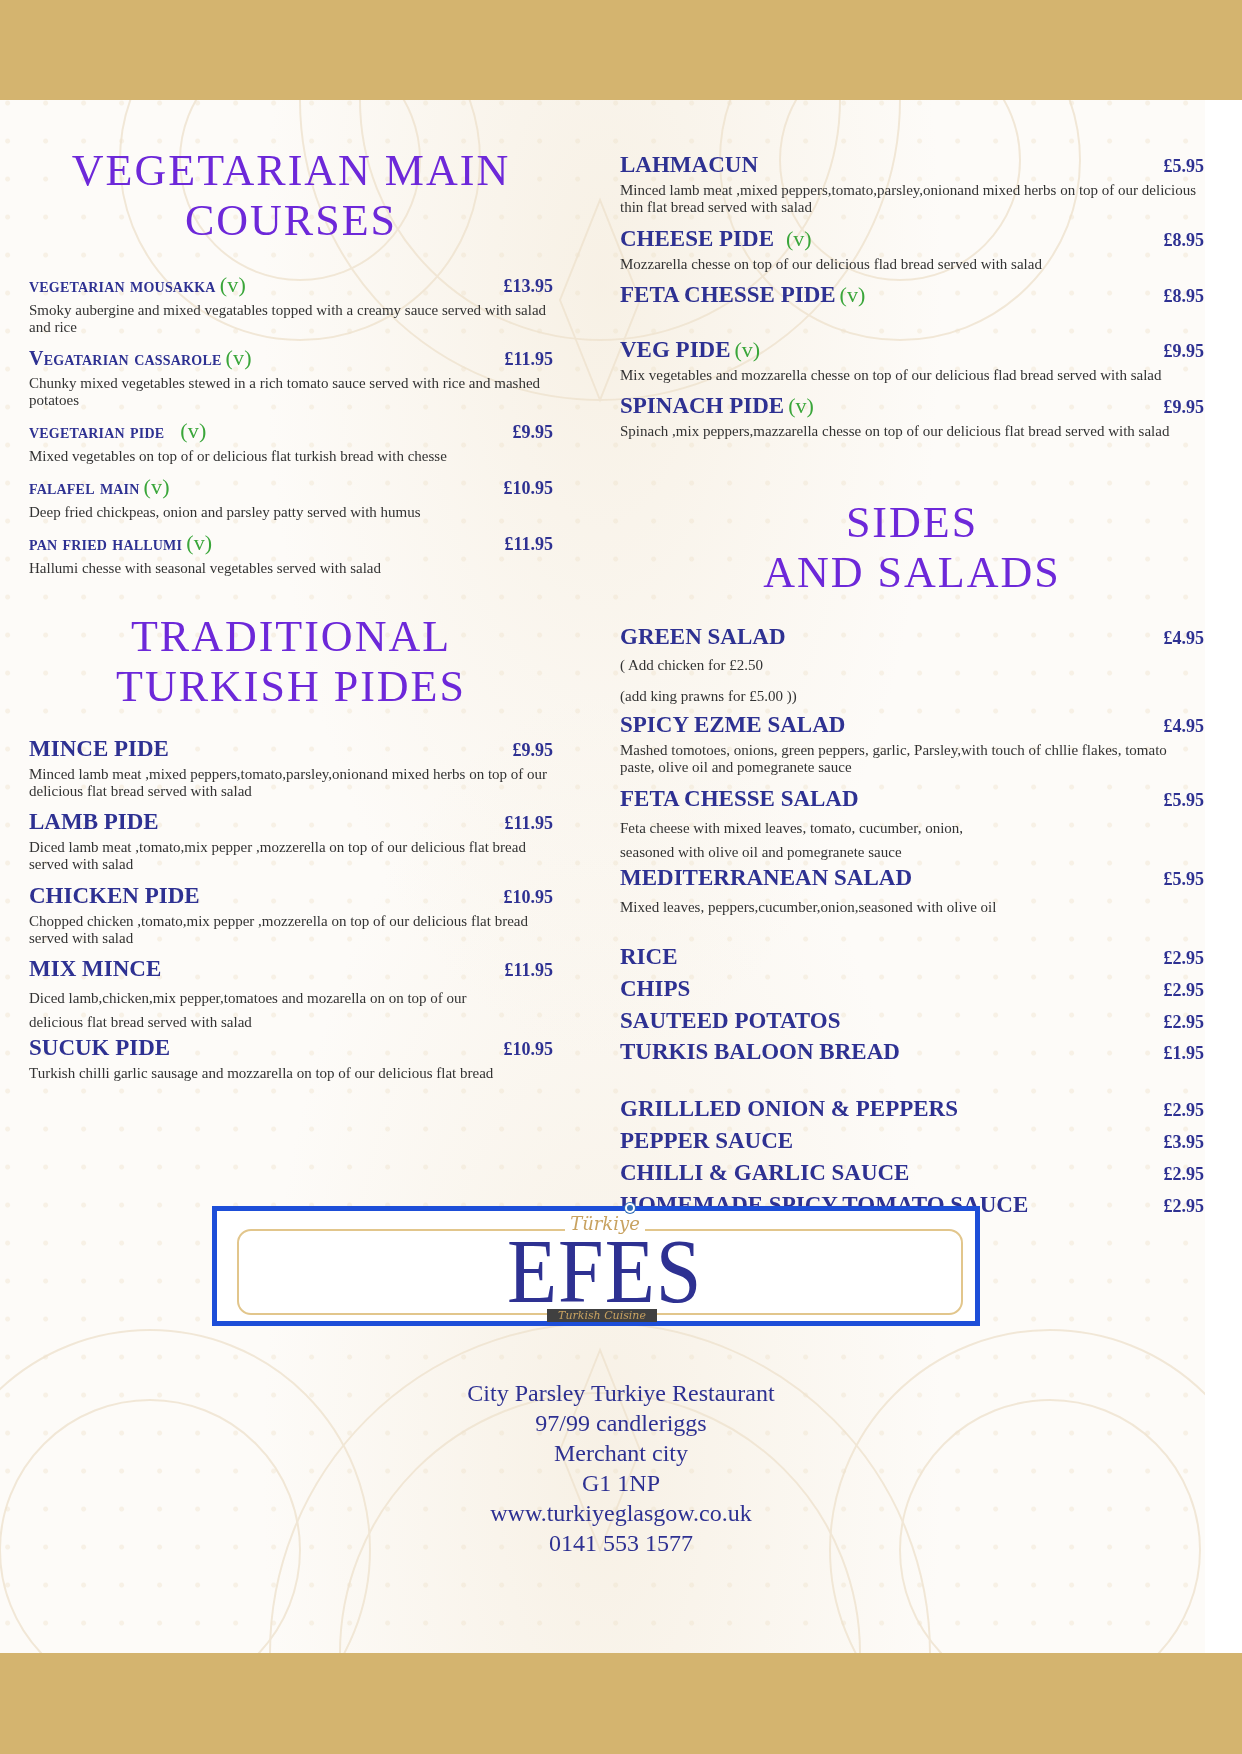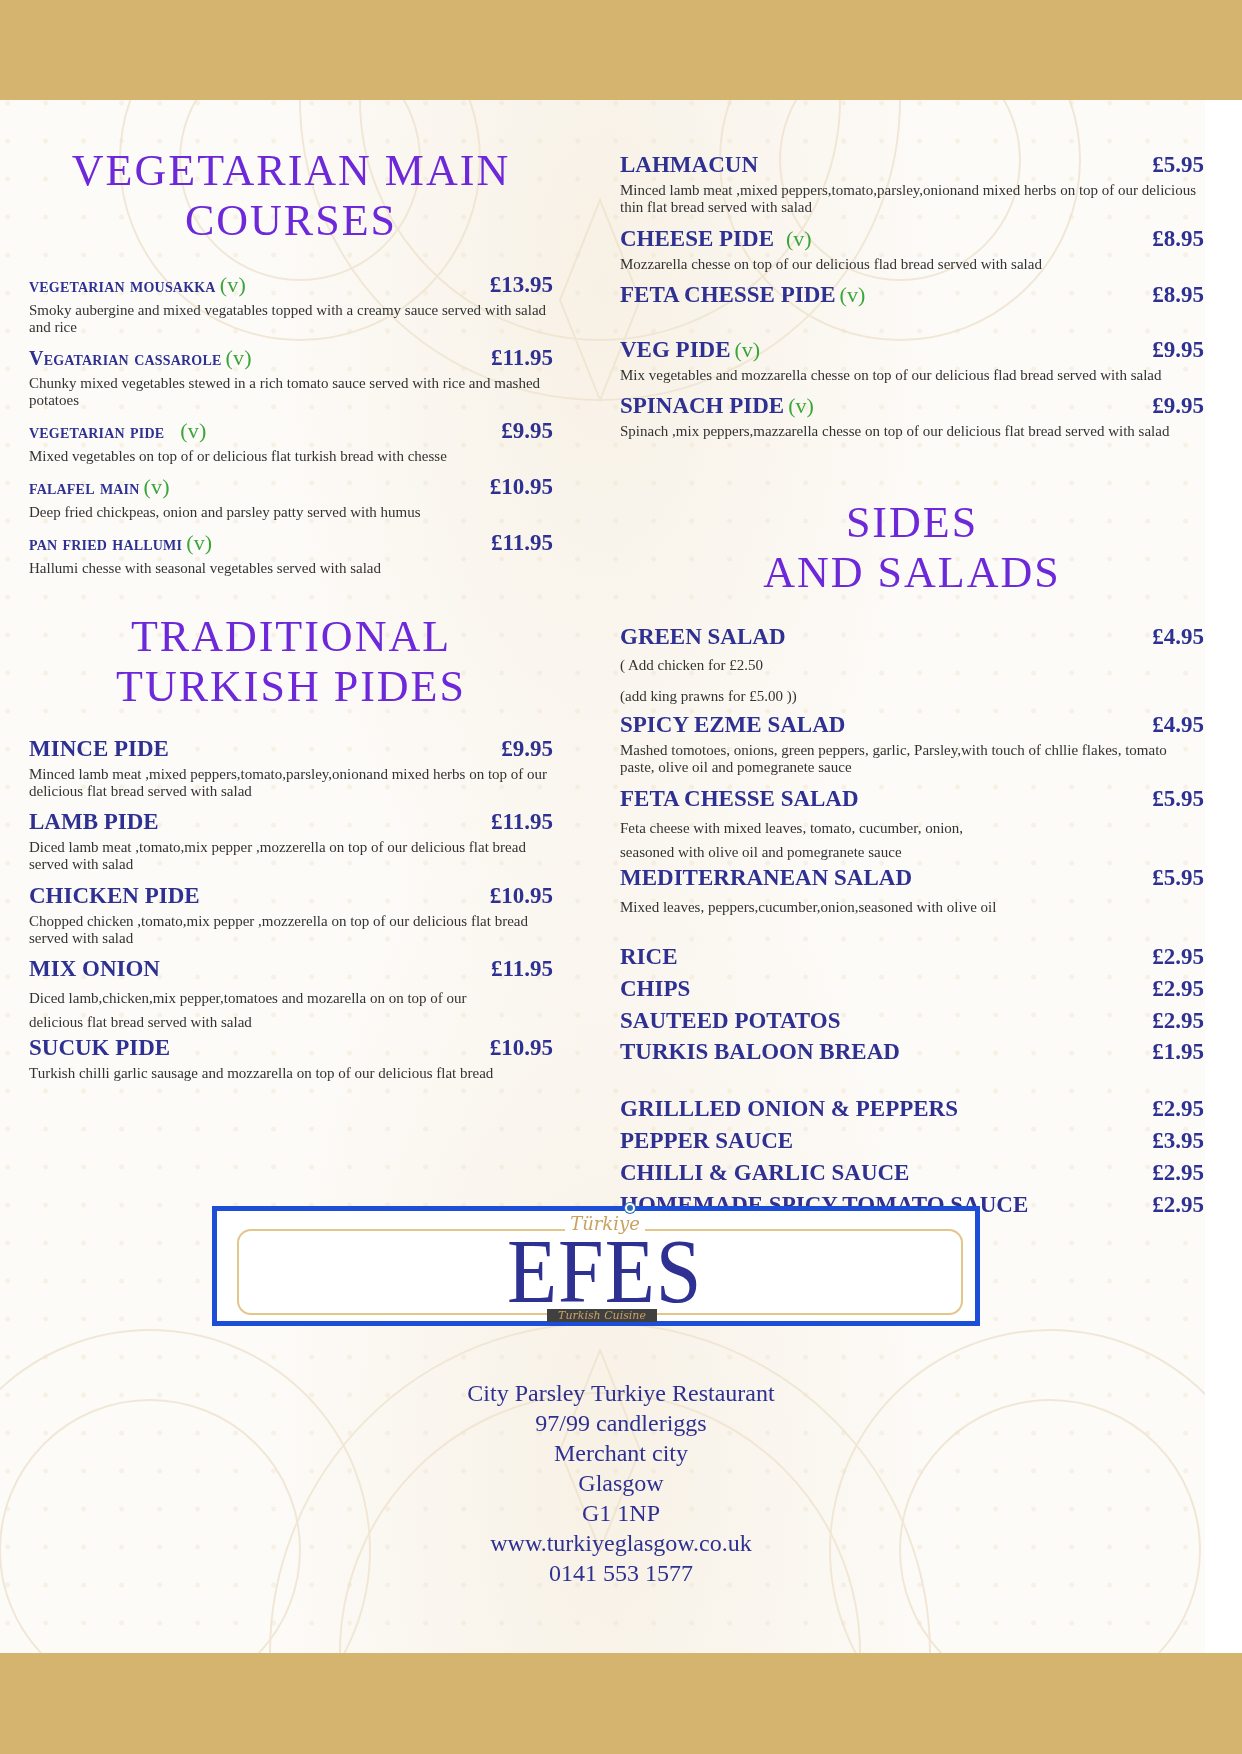--- a/index.html
+++ b/index.html
@@ -28,21 +28,21 @@
     text-align: center; font-weight: normal; letter-spacing: 2px;
     font-size: 44px; line-height: 50px; color: #6d28d9;
     font-family: "Liberation Serif", "DejaVu Serif", serif;
   }
 
   .item { position: relative; }
   .item-head { display: flex; justify-content: space-between; align-items: baseline; }
   .item-name { font-weight: bold; color: #2e3192; font-size: 23px; }
   .item-name.sc { font-variant: small-caps; font-size: 20px; letter-spacing: 0.2px; }
   .veg { color: #3aa63a; font-weight: normal; font-size: 22px; margin-left: 4px; font-variant: normal; }
-  .price { font-weight: bold; color: #2e3192; font-size: 23px; }
+  .price { font-weight: bold; color: #2e3192; font-size: 18px; }
   .desc { color: #333333; font-size: 15px; line-height: 17px; margin-top: 4px; }
   .desc.spaced { line-height: 24px; }
 
   .logo-box {
     position: absolute; left: 212px; top: 1206px; width: 768px; height: 120px;
     border: 5px solid #1d4ed8; background: #ffffff;
   }
   .logo-frame {
     position: absolute; left: 20px; top: 18px; width: 726px; height: 86px;
     border: 2px solid #e2c68c; border-radius: 14px;
@@ -157,21 +157,21 @@
   </div>
   <div class="item" style="position:absolute; top:783px; left:0; width:524px;">
     <div class="item-head">
         <span class="item-name">CHICKEN PIDE</span>
         <span class="price">£10.95</span>
       </div>
     <div class="desc">Chopped chicken  ,tomato,mix pepper ,mozzerella on top of our delicious flat bread served with salad</div>
   </div>
   <div class="item" style="position:absolute; top:856px; left:0; width:524px;">
     <div class="item-head">
-        <span class="item-name">MIX ONION</span>
+        <span class="item-name">MIX MINCE</span>
         <span class="price">£11.95</span>
       </div>
     <div class="desc spaced" style="width:480px;">Diced lamb,chicken,mix pepper,tomatoes and mozarella on on top of our delicious flat bread served with salad</div>
   </div>
   <div class="item" style="position:absolute; top:935px; left:0; width:524px;">
     <div class="item-head">
         <span class="item-name">SUCUK PIDE</span>
         <span class="price">£10.95</span>
       </div>
     <div class="desc">Turkish chilli garlic sausage and mozzarella on top of our delicious flat bread</div>
@@ -297,19 +297,18 @@
   <div class="logo-turkiye">Türkiye</div>
   <span class="eye"></span>
   <div class="logo-efes">EFES</div>
   <div class="logo-sub">Turkish Cuisine</div>
 </div>
 
 <div class="address">
   <div>City Parsley Turkiye Restaurant</div>
   <div>97/99 candleriggs</div>
   <div>Merchant city</div>
-  <div>Glasgow</div>
   <div>G1 1NP</div>
   <div>www.turkiyeglasgow.co.uk</div>
   <div>0141 553 1577</div>
 </div>
 
 <div class="band bottom"></div>
 
 </body></html>

